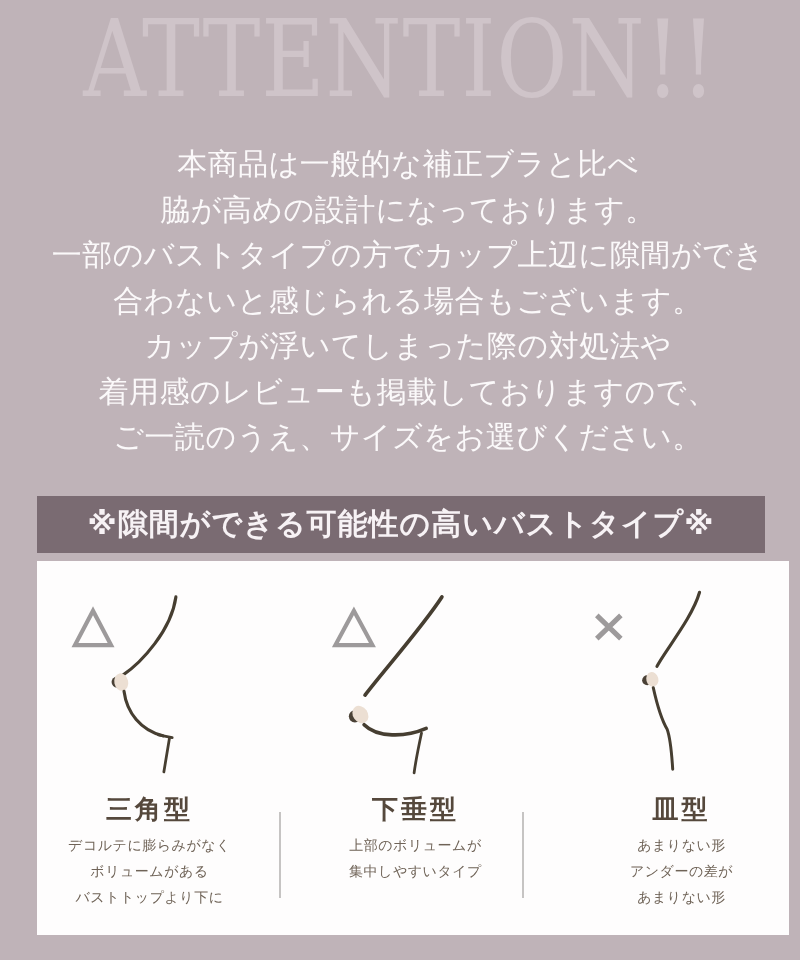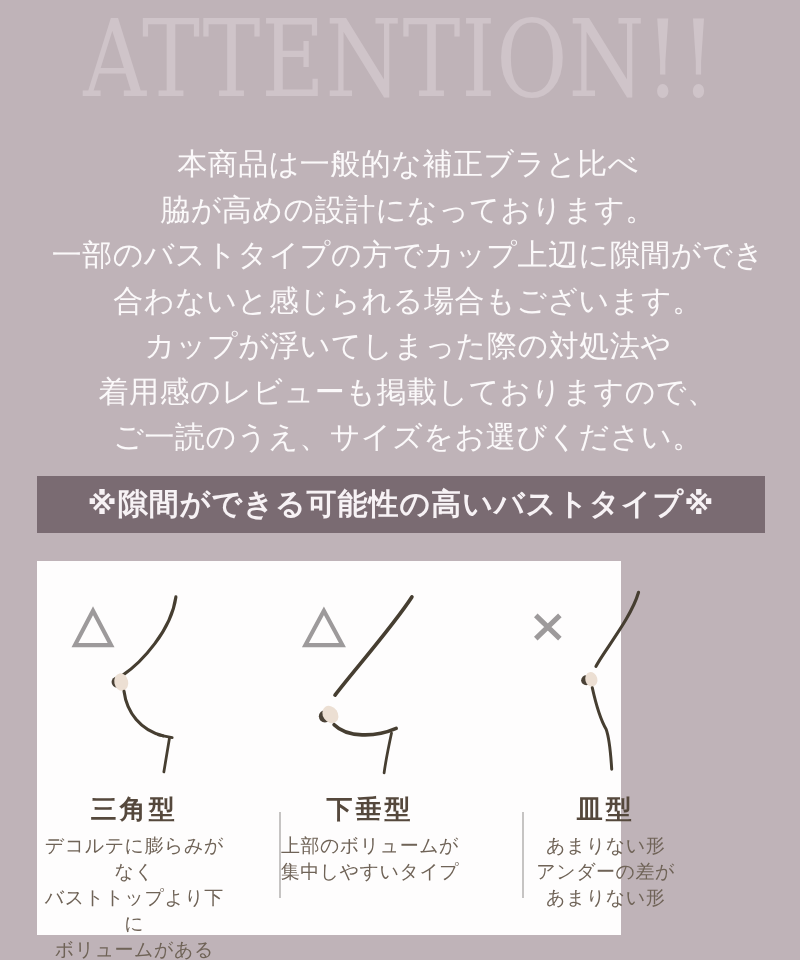--- a/index.html
+++ b/index.html
@@ -12,40 +12,40 @@
     font-size:106px; line-height:1.06; font-weight:400;
     color:#cfc4c9; letter-spacing:1px; white-space:nowrap;
     transform:scaleX(0.82); transform-origin:50% 50%;
   }
   .intro {
     position:absolute; top:141px; left:0; width:800px; text-align:center;
     color:#fbf9fa; font-size:30px; line-height:45.5px; letter-spacing:0.5px;
   }
   .intro p { margin:0;padding-left:16px; }
   .section-bar {
-    position:absolute; left:37px; top:476px; width:728px; height:57px;
+    position:absolute; left:37px; top:496px; width:728px; height:57px;
     background:#7a6b72; display:flex; align-items:center; justify-content:center;
   }
   .section-bar span {
     color:#f7f2f5; font-family:"DejaVu Sans", sans-serif; font-weight:bold;
     font-size:30px; letter-spacing:1px; white-space:nowrap;
   }
   .panel {
-    position:absolute; left:37px; top:561px; width:584px; height:374px;
+    position:absolute; left:37px; top:561px; width:752px; height:374px;
     background:#fefdfd; display:flex;gap:41px;
   }
   .col { width:33.333%; text-align:center; padding-top:20px; box-sizing:border-box; }
   .fig { display:block; margin:0 auto; width:225px; height:205px; }
   .type-name {
     margin-top:6px; font-family:"DejaVu Sans", sans-serif; font-weight:bold;
     font-size:26px; line-height:34px; color:#55483c; letter-spacing:3px;
   }
   .type-desc {
     margin-top:6px; font-family:"DejaVu Sans", sans-serif;
-    font-size:19px; line-height:26px; color:#6f6357; letter-spacing:0.5px;
+    font-size:14px; line-height:26px; color:#6f6357; letter-spacing:0.5px;
   }
   .type-desc p { margin:0; }
   .divider { position:absolute; top:251px; width:1.5px; height:86px; background:#c6c4c3; }
   .divider-1 { left:242px; }
   .divider-2 { left:485px; }
 </style>
 </head>
 <body>
 
 <div class="page">
@@ -74,22 +74,22 @@
         <path d="M150,9 C145,45 113,80 92,94" fill="none" stroke="#463e31" stroke-width="3.4" stroke-linecap="round"></path>
         <circle cx="86.5" cy="101" r="6" fill="#4a4136"></circle>
         <ellipse cx="91" cy="101" rx="7.5" ry="9.5" transform="rotate(-12 91 101)" fill="#ecdfd3"></ellipse>
         <path d="M94,111 C97,134 112,153 136,159" fill="none" stroke="#463e31" stroke-width="3.4" stroke-linecap="round"></path>
         <path d="M131,158 L146,161" fill="none" stroke="#463e31" stroke-width="3" stroke-linecap="round"></path>
         <path d="M143,162 C141,174 139,186 137,198" fill="none" stroke="#463e31" stroke-width="3" stroke-linecap="round"></path>
       </svg>
       <div class="type-name">三角型</div>
       <div class="type-desc">
         <p>デコルテに膨らみがなく</p>
+        <p>ボリュームがある</p>
         <p>バストトップより下に</p>
-        <p>ボリュームがある</p>
       </div>
     </div>
 
     <div class="col">
       <svg class="fig" viewBox="0 0 243 205">
         <polygon points="55,24 35,61 75,61" fill="none" stroke="#9d9a9b" stroke-width="4.5"></polygon>
         <path d="M150,9 C130,40 86,90 67,115" fill="none" stroke="#463e31" stroke-width="4" stroke-linecap="round"></path>
         <circle cx="56" cy="138" r="6.5" fill="#4a4136"></circle>
         <ellipse cx="62" cy="136" rx="8" ry="10" transform="rotate(-35 62 136)" fill="#ecdfd3"></ellipse>
         <path d="M66,147 C80,161 110,161 133,151" fill="none" stroke="#463e31" stroke-width="4" stroke-linecap="round"></path>

